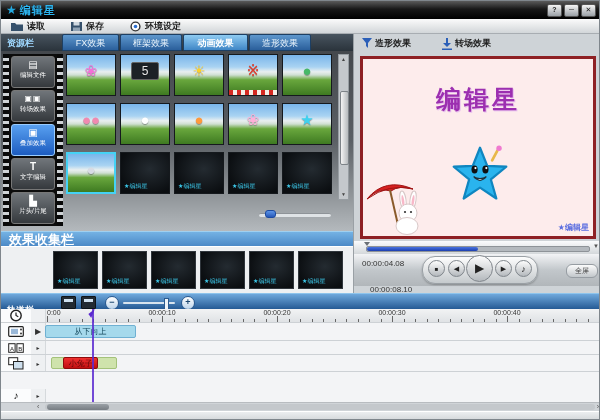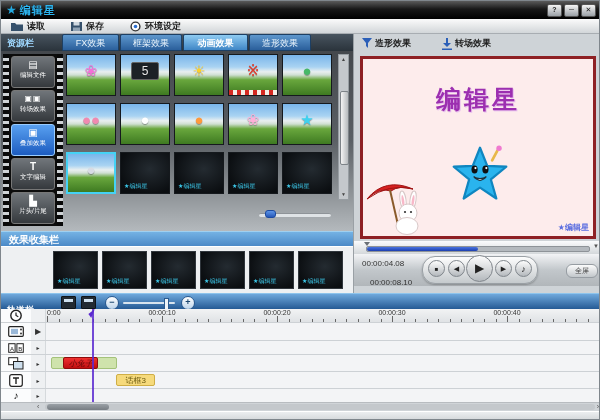--- a/index.html
+++ b/index.html
@@ -54,21 +54,21 @@
   #grid-scroll{left:337px;top:53px;width:11px;height:146px;background:#c4c8cc;border:1px solid #989ea3;box-sizing:border-box;}
   .scroll-arrow{position:absolute;left:0;width:9px;height:9px;font-size:5px;line-height:9px;text-align:center;color:#444;}
   #grid-thumbbar{position:absolute;left:1px;top:36px;width:7px;height:72px;border:1px solid #7d8388;border-radius:2px;
      background:linear-gradient(90deg,#f4f4f4,#b6babd);}
   
   #opacity-label{left:132px;top:208px;width:118px;text-align:right;font-size:9px;color:#2e2e2e;}
   #opacity-track{left:258px;top:212px;width:72px;height:3px;background:#dfe3e6;border-top:1px solid #8e9398;border-radius:2px;}
   #opacity-thumb{top:209px;width:9px;height:6px;background:linear-gradient(#5d95e8,#2758b8);border-radius:3px;border:1px solid #1c4aa0;}
   
   #collect-header{left:0;top:230px;width:352px;height:25px;background:linear-gradient(#74b2e4,#2e6cb2);
-     border-top:1px solid #9fd0f0;color:#fff;font-size:10px;font-weight:bold;line-height:15px;padding-left:8px;box-sizing:border-box;}
+     border-top:1px solid #9fd0f0;color:#fff;font-size:13px;font-weight:bold;line-height:15px;padding-left:8px;box-sizing:border-box;}
   #collect-body{left:0;top:245px;width:352px;height:47px;background:#eef0f2;border-top:1px solid #fff;}
   .slot{position:absolute;top:4px;width:45px;height:38px;border:1px solid #30363c;box-sizing:border-box;
      background:radial-gradient(ellipse at 60% 40%,#242b31 0%,#0b0e11 75%);}
   
   #right-panel{left:352px;top:33px;width:248px;height:259px;background:#ced3d7;border-left:1px solid #9aa0a5;box-sizing:border-box;}
   .rtab{position:absolute;top:3px;display:flex;align-items:center;gap:3px;font-size:9px;font-weight:bold;color:#222;}
   #member-btn{position:absolute;top:2px;left:176px;width:64px;height:14px;border:1px solid #969ca2;border-radius:7px;
      background:linear-gradient(#ffffff,#c6cbcf);display:flex;align-items:center;justify-content:center;gap:4px;
      font-size:9px;color:#333;}
   #preview{position:absolute;left:6px;top:22px;width:236px;height:183px;border:3px solid #8e2024;background:#fdecec;box-sizing:border-box;}
@@ -81,21 +81,21 @@
   #pv-watermark{position:absolute;right:4px;bottom:3px;font-size:8px;font-weight:bold;color:#5b6ee0;}
   
   #seek-row{position:absolute;left:0px;top:207px;width:248px;height:13px;background:linear-gradient(#fafbfc,#d4d8db);}
   #seek-track{position:absolute;left:12px;top:5px;width:222px;height:4px;background:#b4b9be;border:1px solid #8e9398;border-radius:2px;}
   #seek-fill{position:absolute;left:0;top:0;height:4px;background:linear-gradient(#4a74e0,#1c3fb0);border-radius:2px;}
   #seek-marker{position:absolute;left:10px;top:1px;width:0;height:0;border-left:3px solid transparent;
      border-right:3px solid transparent;border-top:4px solid #6a7076;}
   #seek-dd{position:absolute;right:3px;top:2px;font-size:6px;color:#555;}
   #transport{position:absolute;left:0;top:220px;width:248px;height:32px;background:linear-gradient(#f3f4f6,#c2c7cb 50%,#b1b6ba);}
   #time-cur{position:absolute;left:8px;top:5px;font-size:8px;color:#333;}
-  #time-total{position:absolute;left:16px;top:24px;font-size:8px;color:#333;}
+  #time-total{position:absolute;left:16px;top:31px;font-size:8px;color:#333;}
   #btn-plate{position:absolute;left:68px;top:2px;width:114px;height:26px;border-radius:13px;border:1px solid #9aa0a5;
      background:linear-gradient(#fdfdfd,#c5cacd);box-shadow:0 1px 2px rgba(0,0,0,.25);}
   .pbtn{position:absolute;border-radius:50%;background:linear-gradient(#fdfdfd,#b4b9bd);border:1px solid #80868c;
      color:#222;text-align:center;box-sizing:border-box;}
   #fullscreen-btn{position:absolute;left:212px;top:10px;width:30px;height:12px;border:1px solid #969ca2;border-radius:6px;
      background:linear-gradient(#fbfbfb,#c2c7cb);font-size:7px;line-height:11px;text-align:center;color:#444;}
   
   #tl-header{left:0;top:292px;width:600px;height:16px;background:linear-gradient(#6fa8dc,#255a94);
      border-top:1px solid #8ec4ec;box-sizing:border-box;}
   #tl-title{position:absolute;left:6px;top:10px;font-size:9px;font-weight:bold;color:#fff;}
@@ -111,21 +111,21 @@
      display:flex;align-items:center;justify-content:center;}
   .arrow-cell{position:absolute;left:30px;top:0;bottom:0;width:14px;background:#eef0f2;border-right:1px solid #d5d9dc;
      display:flex;align-items:center;justify-content:center;font-size:6px;color:#333;}
   #ruler-row{top:0;height:14px;background:linear-gradient(#f2f3f4,#dfe2e5);}
   .rlabel{position:absolute;top:0px;font-size:7px;color:#333;transform:translateX(-50%);white-space:nowrap;}
   .tick{position:absolute;bottom:0;width:1px;background:#666;}
   .clip{position:absolute;top:2px;bottom:2px;border-radius:2px;font-size:8px;text-align:center;
      box-sizing:border-box;overflow:hidden;white-space:nowrap;}
   .clip.blue{background:#a5d9ec;border:1px solid #6fb0d2;color:#14485c;}
   .clip.green{background:#cfe3ac;border:1px solid #a4c27a;}
-  .clip.red{background:linear-gradient(#f03030,#c01010);border:1px solid #8e0c0c;color:#5c0808;font-style:italic;}
+  .clip.red{background:linear-gradient(#f03030,#c01010);border:1px solid #8e0c0c;color:#5c0808;}
   .clip.yellow{background:#f6da7c;border:1px solid #cfae46;color:#6b5a10;}
   #playhead-line{position:absolute;width:2px;background:#5a2ad0;opacity:.85;}
   #playhead-head{position:absolute;width:8px;height:9px;background:#5a2ad0;
      clip-path:polygon(100% 0,55% 100%,20% 55%);}
   #tl-scroll{left:0;top:401px;width:600px;height:9px;background:#d0d4d8;border-top:1px solid #b8bcc0;}
   #tl-scroll-track{position:absolute;left:44px;top:1px;width:550px;height:6px;background:#c4c8cc;border-radius:3px;}
   #tl-scroll-thumb{position:absolute;left:2px;top:0px;width:62px;height:6px;border-radius:3px;
      background:linear-gradient(#9aa0a6,#777d83);}
   .hsarrow{position:absolute;top:0;font-size:7px;color:#555;line-height:8px;}
   #statusbar{left:0;top:410px;width:600px;height:10px;background:linear-gradient(#eceef0,#ced2d5);border-top:1px solid #fff;}
@@ -441,20 +441,21 @@
     <div class="trow" id="track-video" style="top:14px;height:18px;">
       <div class="icon-cell">
         <svg width="16" height="13">
             <rect x="0.7" y="1.7" width="14.6" height="9.6" rx="1" fill="#fff" stroke="#222" stroke-width="1.2"></rect>
             <rect x="3" y="3.8" width="7" height="5.4" fill="#9ab8d8"></rect>
             <circle cx="13" cy="4.5" r="0.9" fill="#222"></circle>
             <circle cx="13" cy="8.5" r="0.9" fill="#222"></circle>
           </svg>
       </div>
       <div class="arrow-cell" style="font-size:8px;">▶</div>
+    <div class="clip blue" style="left: 44px; width: 90.85px; line-height: 12px;">从下向上</div>
       </div>
 
     <div class="trow" id="track-transition" style="top:32px;height:14px;">
       <div class="icon-cell">
         <svg width="16" height="12">
             <rect x="0.7" y="1.7" width="6.4" height="8.6" fill="#fff" stroke="#222"></rect>
             <rect x="8.9" y="1.7" width="6.4" height="8.6" fill="#fff" stroke="#222"></rect>
             <text x="2" y="8.6" font-size="6" fill="#222">A</text>
             <text x="10.2" y="8.6" font-size="6" fill="#222">B</text>
           </svg>
@@ -467,30 +468,20 @@
         <svg width="16" height="13">
             <rect x="0.7" y="0.7" width="9" height="7" fill="#fff" stroke="#222"></rect>
             <rect x="5.5" y="4.5" width="9.5" height="7.5" fill="#cfe0ee" stroke="#222"></rect>
           </svg>
       </div>
       <div class="arrow-cell">▸</div>
     <div class="clip green" style="left: 49.75px; width: 66.7px; line-height: 11px;"></div>
         <div class="clip red" style="left: 62.4px; width: 34.5px; line-height: 11px;">小兔子</div>
       </div>
 
-    <div class="trow" id="track-text" style="top:63px;height:17px;">
-      <div class="icon-cell">
-        <svg width="14" height="13">
-            <rect x="0.7" y="0.7" width="12.6" height="11.6" rx="2" fill="#fff" stroke="#222" stroke-width="1.2"></rect>
-            <path d="M4 4 H10 M7 4 V10" stroke="#222" stroke-width="1.4" fill="none"></path>
-          </svg>
-      </div>
-      <div class="arrow-cell">▸</div>
-    <div class="clip yellow" style="left: 115.3px; width: 39.1px; line-height: 11px;">话框3</div>
-      </div>
 
     <div class="trow" id="track-audio" style="top:80px;height:13px;border-bottom:none;">
       <div class="icon-cell" style="font-size:10px;">♪</div>
       <div class="arrow-cell">▸</div>
     </div>
 
     <div id="playhead-head" style="left: 85.805px; top: 0px;"></div>
     <div id="playhead-line" style="left: 90.805px; top: 0px; height: 93px;"></div>
   </div>
 

